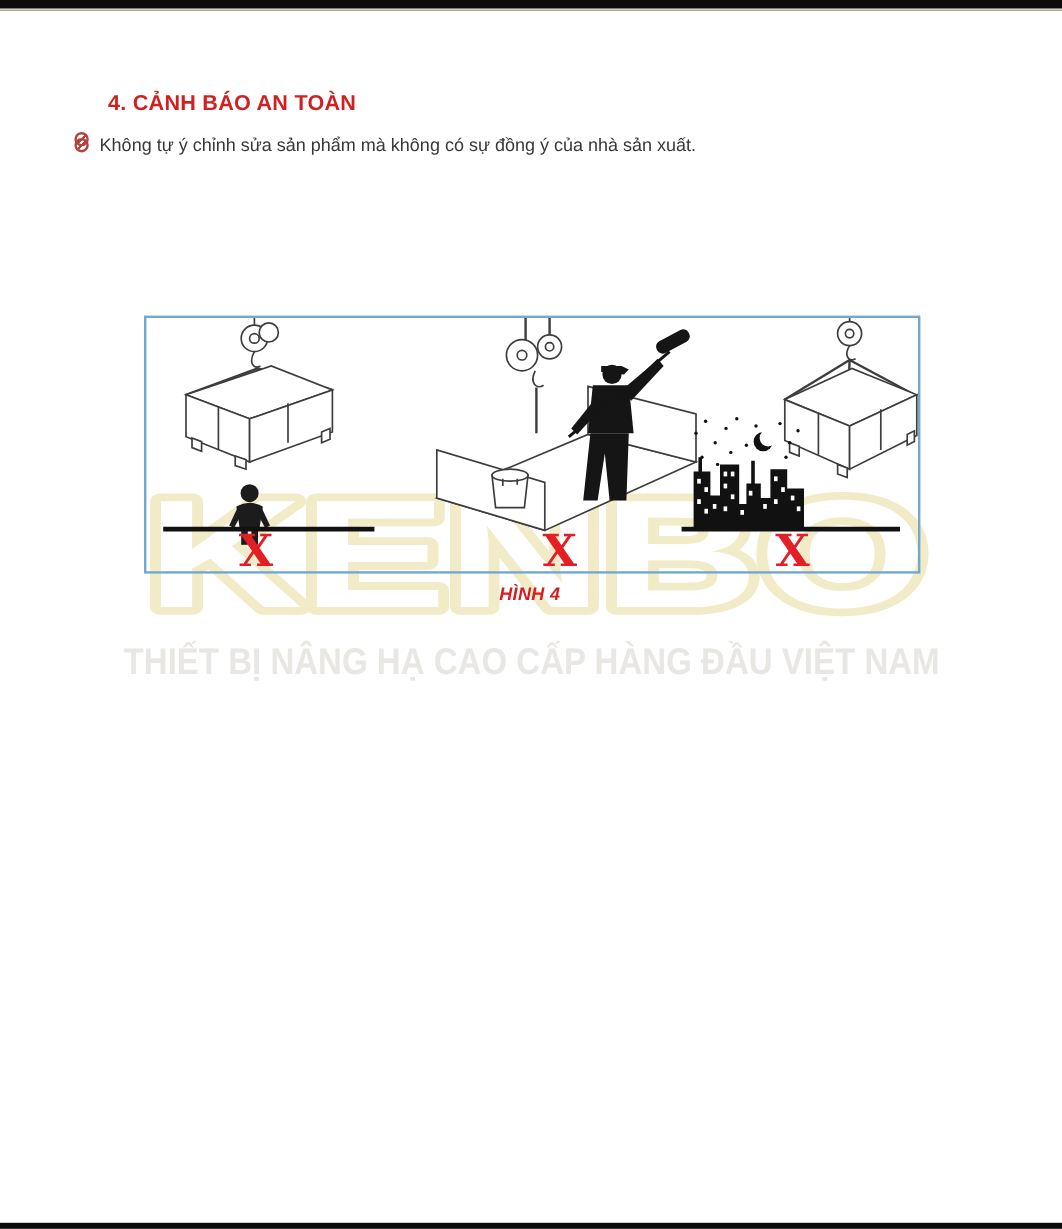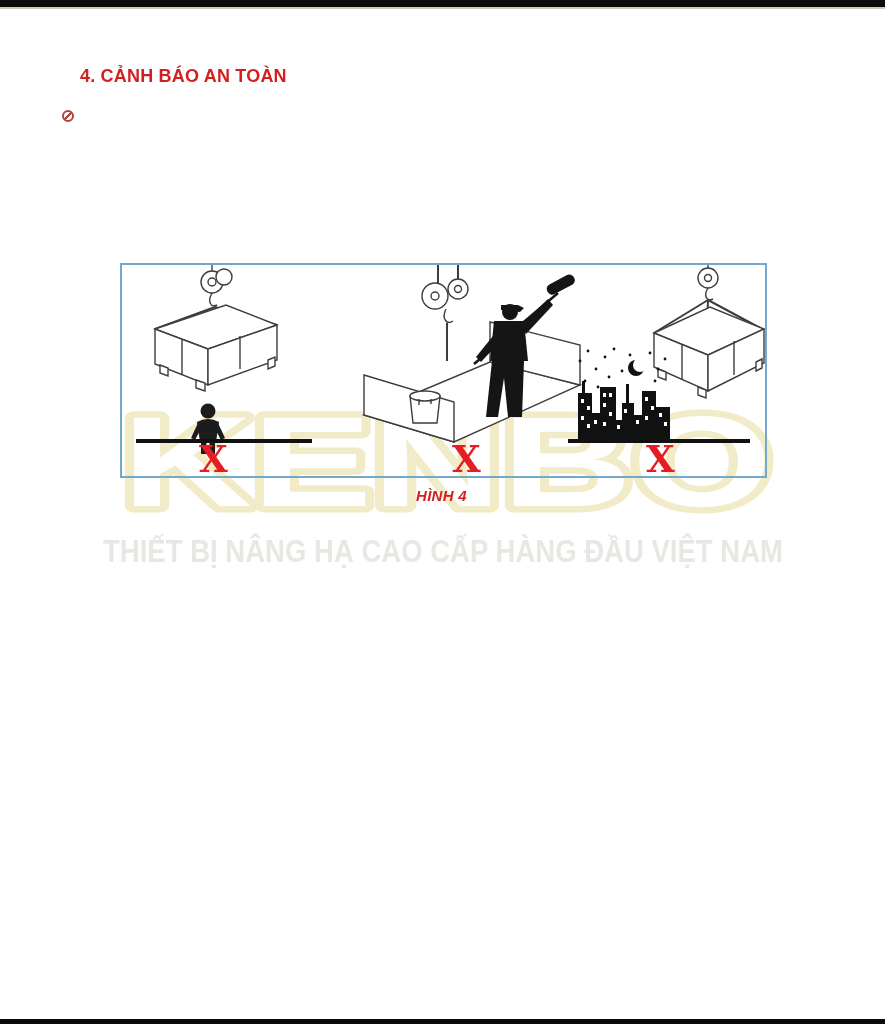--- a/index.html
+++ b/index.html
@@ -4,21 +4,21 @@
 <style>
   html,body{margin:0;padding:0;}
   body{
     width:885px;height:1024px;background:#ffffff;position:relative;overflow:hidden;
     font-family:"Liberation Sans",sans-serif;color:#383838;
   }
   .bar{position:absolute;left:0;width:885px;background:#0b0b0b;}
   .bar.top{top:0;height:7px;border-bottom:2px solid #cfcab8;}
   .bar.bottom{bottom:0;height:5px;}
   .heading{
-    position:absolute;left:72px;top:58px;margin:8px;
+    position:absolute;left:72px;top:58px;margin:18px;
     font-size:18px;font-weight:bold;color:#d21f1f;letter-spacing:.2px;
   }
   .warning-list{
     position:absolute;left:62px;top:104px;width:794px;margin:0;padding:0;list-style:none;
     font-size:15px;line-height:25px;color:#383838;
   }
   .warning-list li{position:relative;padding-left:21px;margin-bottom:5px;}
   .no-icon{
     position:absolute;left:0;top:6px;width:12px;height:12px;box-sizing:border-box;
     border:2px solid #b5433c;border-radius:50%;
@@ -47,20 +47,24 @@
 
 <div>
 
   <div class="bar top"></div>
 
   <h1 class="heading">4. CẢNH BÁO AN TOÀN</h1>
 
   <ul class="warning-list">
     <li>
       <span class="no-icon"></span>
+    </li>
+    <li>
+      <span class="no-icon"></span>
+      <span>Không tự ý chỉnh sửa sản phẩm mà không có sự đồng ý của nhà sản xuất.</span>
     </li>
   </ul>
 
   <svg class="wm-brand-svg" width="680" height="150">
     <text x="4" y="118" font-family="Liberation Sans, sans-serif" font-size="128" font-weight="bold" fill="#ffffff" stroke="#f2ebc8" stroke-width="13" stroke-linejoin="round" paint-order="stroke" textLength="650" lengthAdjust="spacingAndGlyphs">KENBO</text>
   </svg>
 
   <div class="figure-box">
     <svg class="scenes" width="643" height="211" viewBox="0 0 643 211">
 

